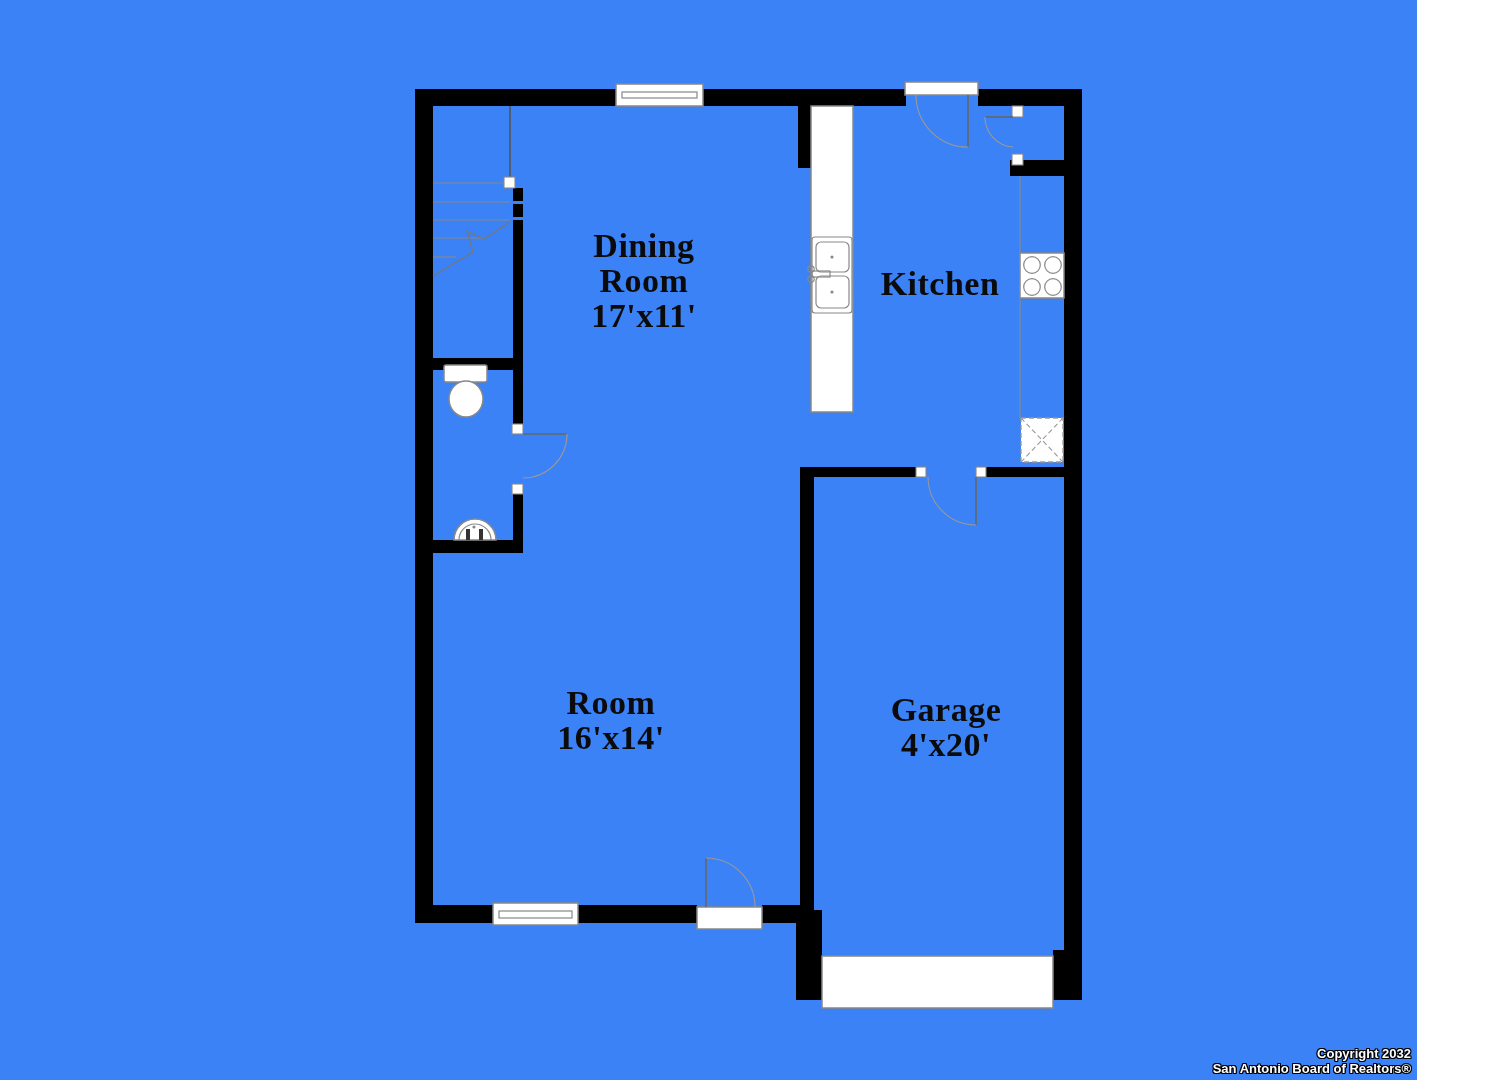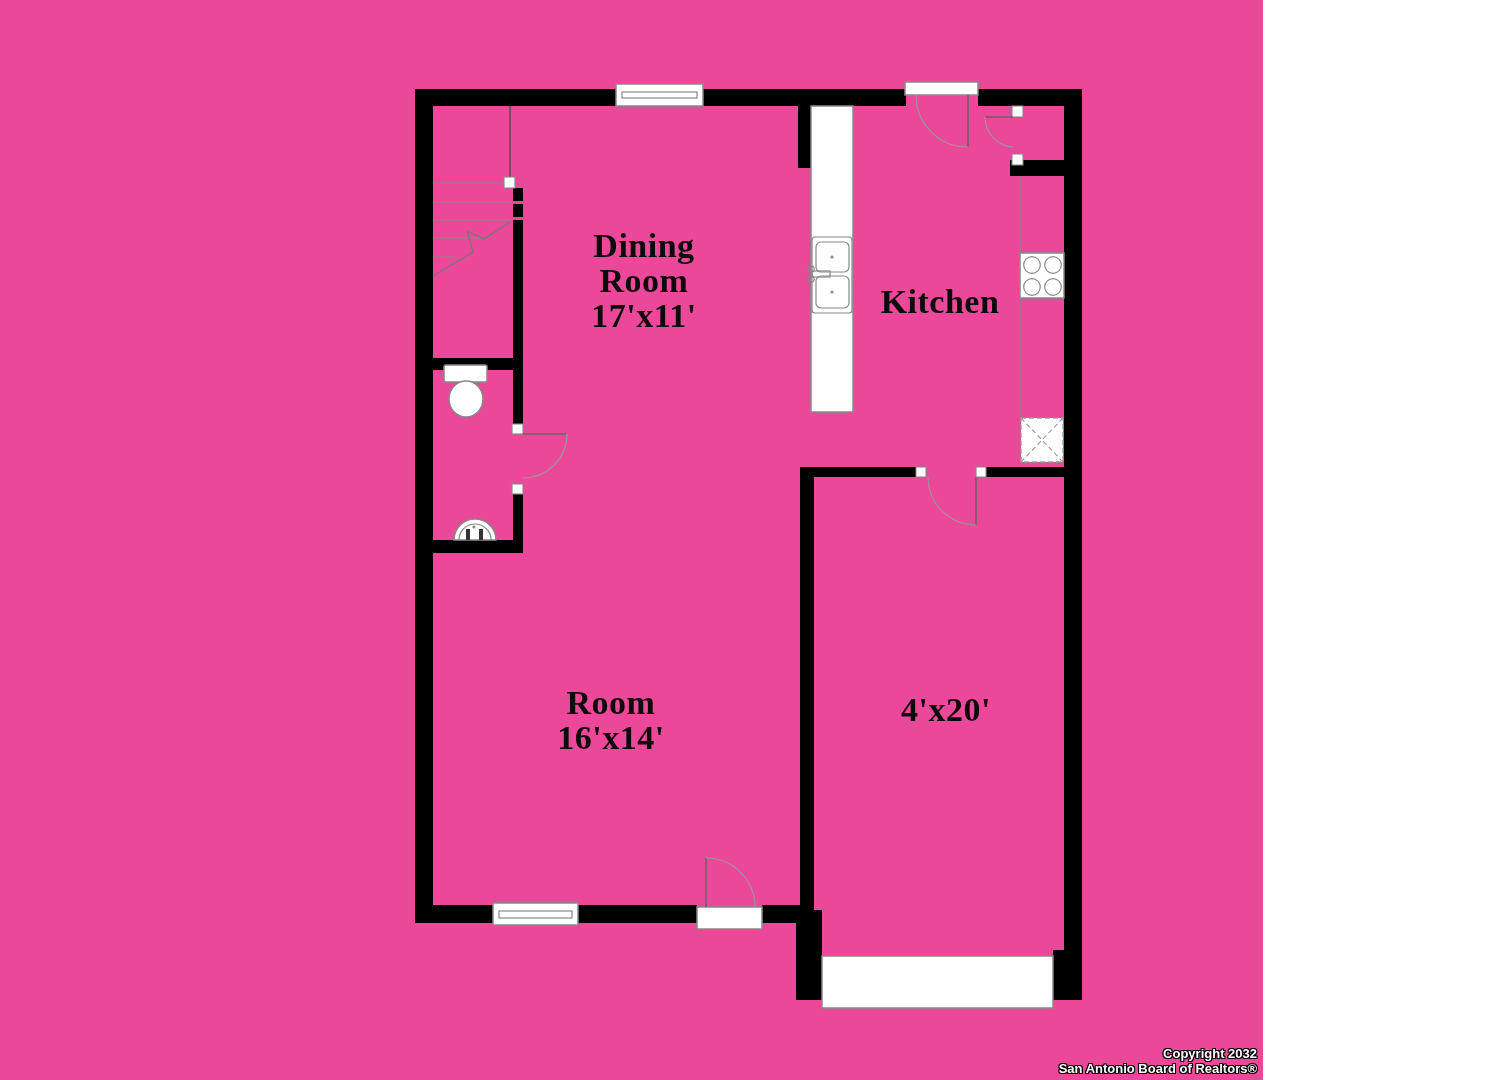--- a/index.html
+++ b/index.html
@@ -1,16 +1,16 @@
 <!DOCTYPE html>
 <html><head>
 <meta charset="utf-8">
 <style>
   html,body{margin:0;padding:0;background:#fff;}
-  .canvas{position:relative;width:1263px;height:1080px;background:#ec4899;overflow:hidden;
+  .canvas{position:relative;width:1417px;height:1080px;background:#3b82f6;overflow:hidden;
           font-family:"Liberation Serif","DejaVu Serif",serif;}
   .plan-svg{position:absolute;left:0;top:0;}
   .wall{fill:#000;stroke:none;}
   .fix{fill:#fff;stroke:#888;stroke-width:1.5;}
   .fixline{fill:none;stroke:#888;stroke-width:1.2;}
   .jamb{fill:#fff;stroke:#888;stroke-width:1.1;}
   .leaf{fill:none;stroke:#666;stroke-width:1.6;}
   .arc{fill:none;stroke:#999;stroke-width:1.1;}
   .tread{stroke:#888;stroke-width:1.2;}
   .rail{stroke:#555;stroke-width:1.6;}
@@ -151,30 +151,31 @@
 
     <rect class="fix" x="822" y="956" width="231" height="52"></rect>
   </svg>
 
   <div class="room-label" style="left:494px;top:228px;">
     <div>Dining</div>
     <div>Room</div>
     <div>17'x11'</div>
   </div>
 
-  <div class="room-label" style="left:790px;top:284px;">
+  <div class="room-label" style="left:790px;top:266px;">
     <div>Kitchen</div>
   </div>
 
   <div class="room-label" style="left:461px;top:685px;">
     <div>Room</div>
     <div>16'x14'</div>
   </div>
 
   <div class="room-label" style="left:796px;top:692px;">
+    <div>Garage</div>
     <div>4'x20'</div>
   </div>
 
   <div class="footer">
     <div>Copyright 2032</div>
     <div>San Antonio Board of Realtors®</div>
   </div>
 
 </div>
 

